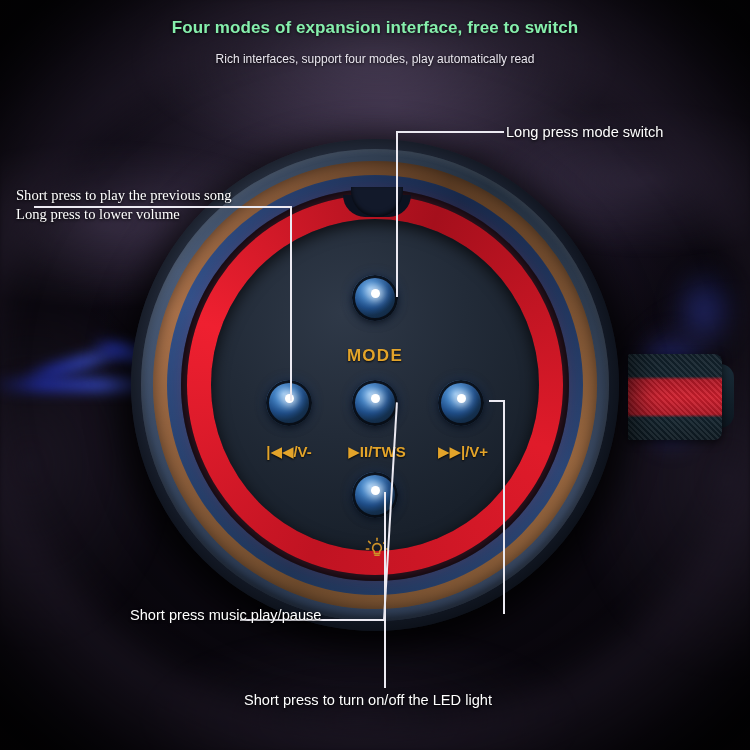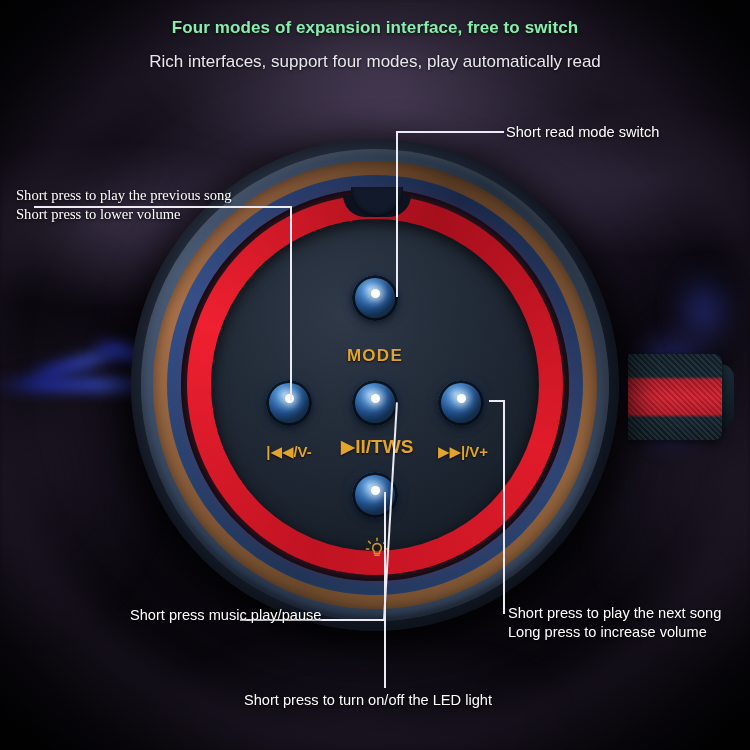--- a/index.html
+++ b/index.html
@@ -59,21 +59,21 @@
     filter:blur(12px);
   }
 
   
   .head{position:absolute;left:0;top:0;width:750px;text-align:center;}
   .title{
     margin:0;padding-top:18px;color:#86efac;font-size:17px;font-weight:bold;
     letter-spacing:.1px;text-shadow:0 1px 3px rgba(0,0,0,.8);
   }
   .subtitle{
-    margin:0;padding-top:14px;color:#e9e6ee;font-size:17px;font-weight:normal;
+    margin:0;padding-top:14px;color:#e9e6ee;font-size:12px;font-weight:normal;
     text-shadow:0 1px 3px rgba(0,0,0,.8);
   }
 
   
   .speaker{position:absolute;left:125px;top:135px;width:500px;height:500px;}
   .ring{position:absolute;border-radius:50%;}
 
   .ring-shadow{left:-14px;top:-6px;width:528px;height:522px;
     background:radial-gradient(circle at 50% 52%, rgba(0,0,0,.85) 60%, rgba(0,0,0,0) 78%);
     filter:blur(14px);}
@@ -145,21 +145,21 @@
   .b-play  {left:227px;top:245px;}
   .b-next  {left:313px;top:245px;}
   .b-led   {left:227px;top:337px;}
 
   .lbl{
     position:absolute;color:#e3a42a;font-weight:bold;text-align:center;
     text-shadow:0 1px 2px rgba(0,0,0,.85);white-space:nowrap;margin-top:8px;
   }
   .lbl-mode{left:190px;top:203px;width:120px;font-size:17px;letter-spacing:1.3px;}
   .lbl-prev{left:100px;top:300px;width:128px;font-size:15px;}
-  .lbl-play{left:185px;top:292px;width:134px;font-size:19px;}
+  .lbl-play{left:185px;top:300px;width:134px;font-size:15px;}
   .lbl-next{left:273px;top:300px;width:130px;font-size:15px;}
   .lbl-led {left:210px;top:393px;width:84px;font-size:18px;color:#cf9228;}
 
   
   .note{
     position:absolute;color:#fff;font-size:14.6px;line-height:19px;
     text-shadow:0 1px 3px rgba(0,0,0,.95);white-space:nowrap;
   }
   .n-mode {left:506px;top:123px;}
   .n-prev {left:16px;top:186px;font-family:Liberation Serif, serif;}
@@ -257,30 +257,26 @@
   <div class="ldr ldr-v ldr-mode-v"></div>
   <div class="ldr ldr-h ldr-prev-h"></div>
   <div class="ldr ldr-v ldr-prev-v"></div>
   <div class="ldr ldr-h ldr-play-h"></div>
   <div class="ldr ldr-v ldr-play-v"></div>
   <div class="ldr ldr-v ldr-next-v"></div>
   <div class="ldr ldr-h ldr-next-h"></div>
   <div class="ldr ldr-v ldr-led-v"></div>
 
   <div class="note n-mode">
-    <div>Short read mode switch</div>
+    <div>Long press mode switch</div>
   </div>
   <div class="note n-prev">
     <div>Short press to play the previous song</div>
-    <div>Short press to lower volume</div>
+    <div>Long press to lower volume</div>
   </div>
   <div class="note n-play">
     <div>Short press music play/pause</div>
   </div>
-  <div class="note n-next">
-    <div>Short press to play the next song</div>
-    <div>Long press to increase volume</div>
-  </div>
   <div class="note n-led">
     <div>Short press to turn on/off the LED light</div>
   </div>
 
 </div>
 
 </body></html>

